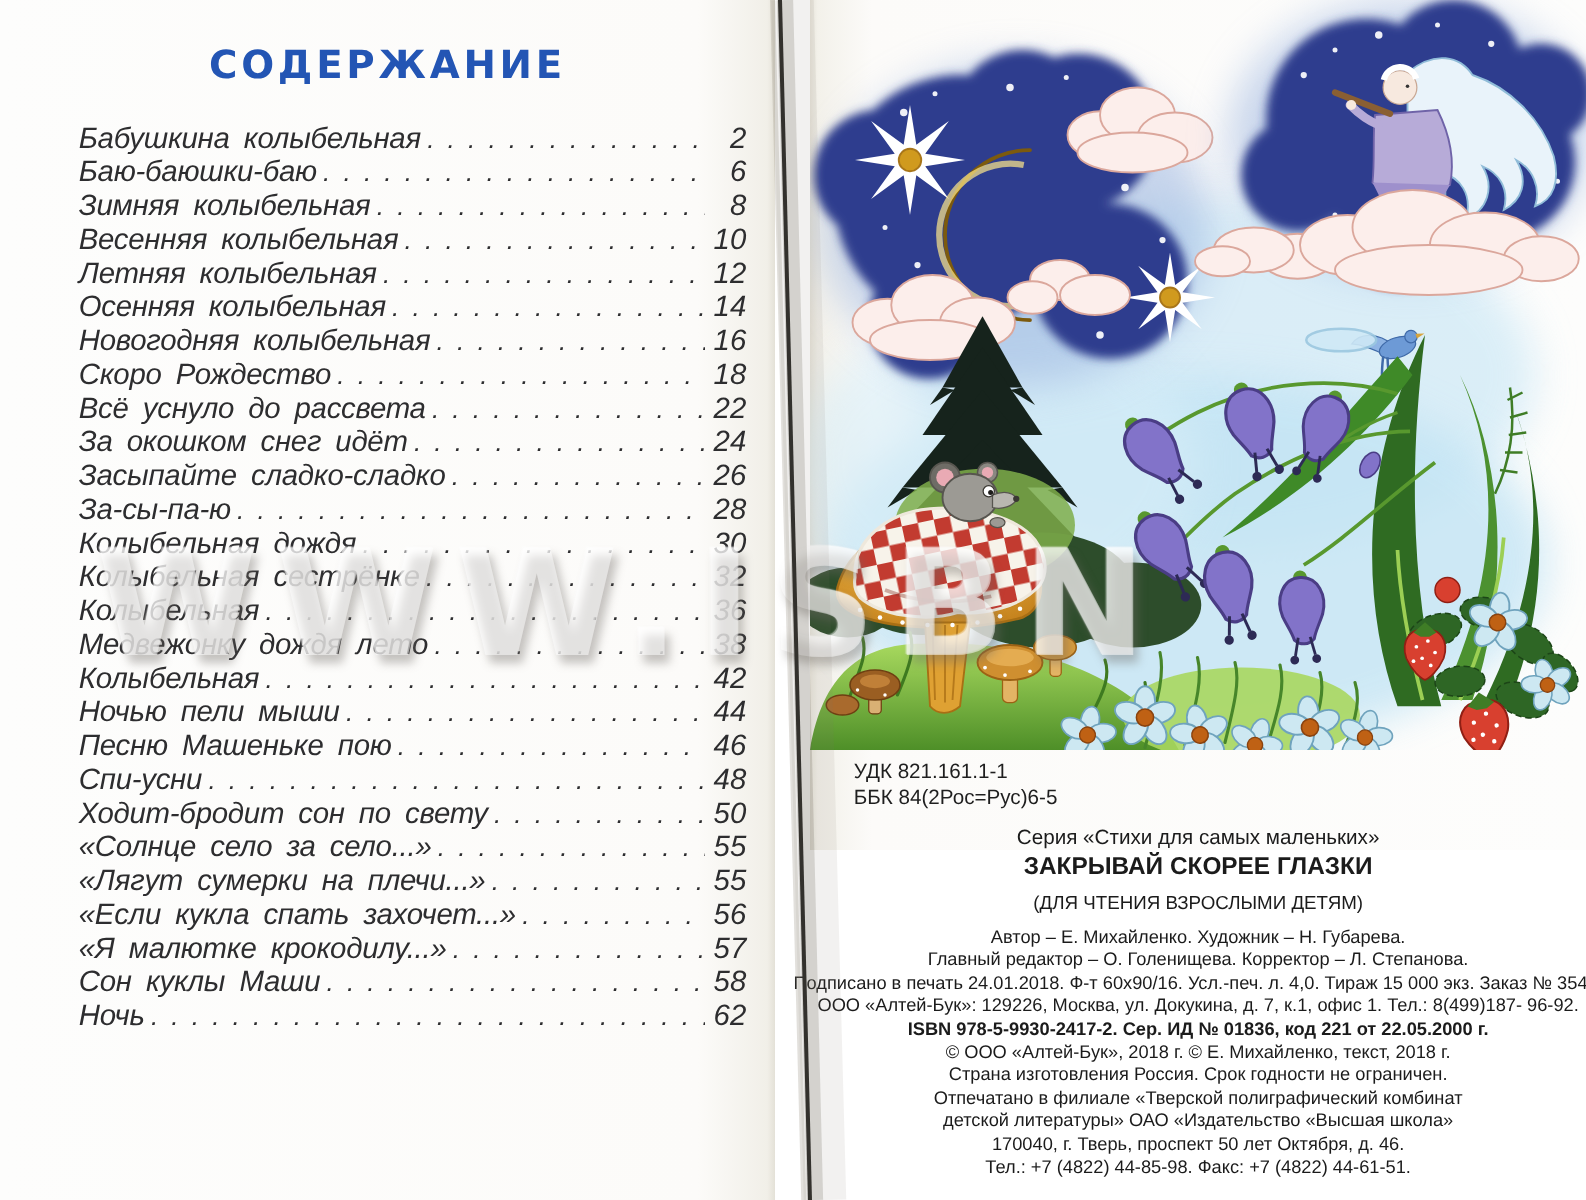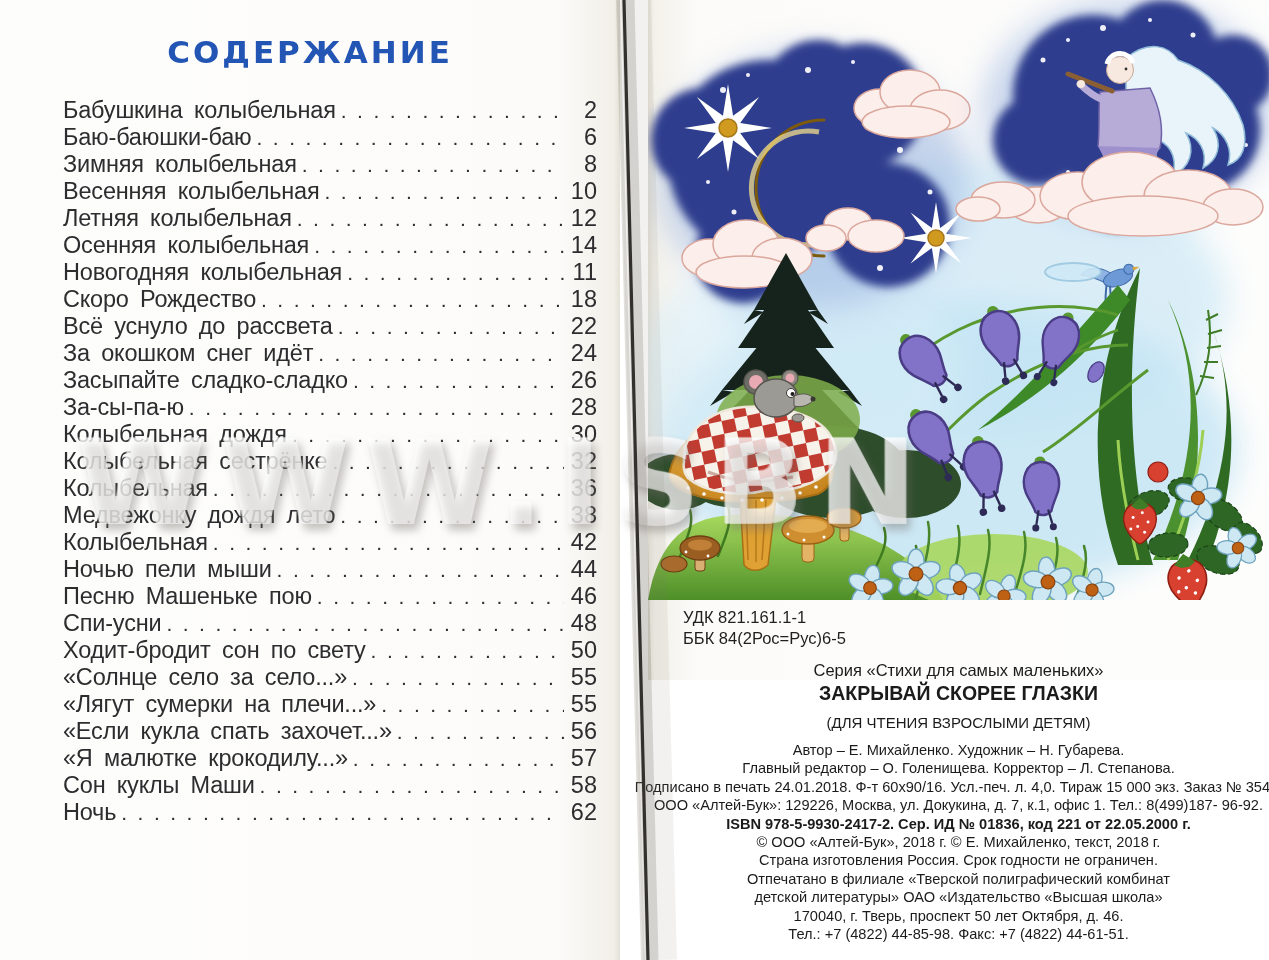--- a/index.html
+++ b/index.html
@@ -19,21 +19,21 @@
   }
   
   .gutter{position:absolute;left:0;top:0;width:1269px;height:960px;pointer-events:none;z-index:6;}
   
   .toc-header{
     position:absolute;top:34px;left:0;width:100%;text-align:center;
     font-family:"DejaVu Sans", sans-serif;font-weight:800;font-size:31px;
     letter-spacing:3px;color:var(--toc-blue,#2355b4);
   }
   .toc{position:absolute;top:97px;left:63px;right:23px;}
-  .toc-row{display:flex;align-items:baseline;height:27px;color:#2d2d2f;}
+  .toc-row{display:flex;align-items:baseline;height:27px;color:#2d2d2f;font-style:italic;}
   .toc-item-title{white-space:nowrap;font-size:23.5px;word-spacing:5px;letter-spacing:-0.2px;}
   .leader{flex:1;overflow:hidden;white-space:nowrap;margin:0 3px 0 5px;
     font-size:21px;letter-spacing:10.5px;color:#2d2d2f;}
   .leader::after{content:"....................................................";}
   .toc-page{font-size:23.5px;min-width:30px;text-align:right;}
   
   .codes{position:absolute;top:607px;left:35px;font-size:16.5px;line-height:21px;color:#1f1f1f;}
   .colophon{position:absolute;top:660px;left:-30px;right:-30px;text-align:center;color:#1b1b1b;}
   .colo-series{font-size:16.5px;line-height:20px;}
   .colo-title{font-size:19.5px;font-weight:bold;line-height:23px;margin-top:2px;}
@@ -96,21 +96,21 @@
 
   <div class="toc-row">
     <span class="toc-item-title">Осенняя колыбельная</span>
     <span class="leader"></span>
     <span class="toc-page">14</span>
   </div>
 
   <div class="toc-row">
     <span class="toc-item-title">Новогодняя колыбельная</span>
     <span class="leader"></span>
-    <span class="toc-page">11</span>
+    <span class="toc-page">16</span>
   </div>
 
   <div class="toc-row">
     <span class="toc-item-title">Скоро Рождество</span>
     <span class="leader"></span>
     <span class="toc-page">18</span>
   </div>
 
   <div class="toc-row">
     <span class="toc-item-title">Всё уснуло до рассвета</span>

